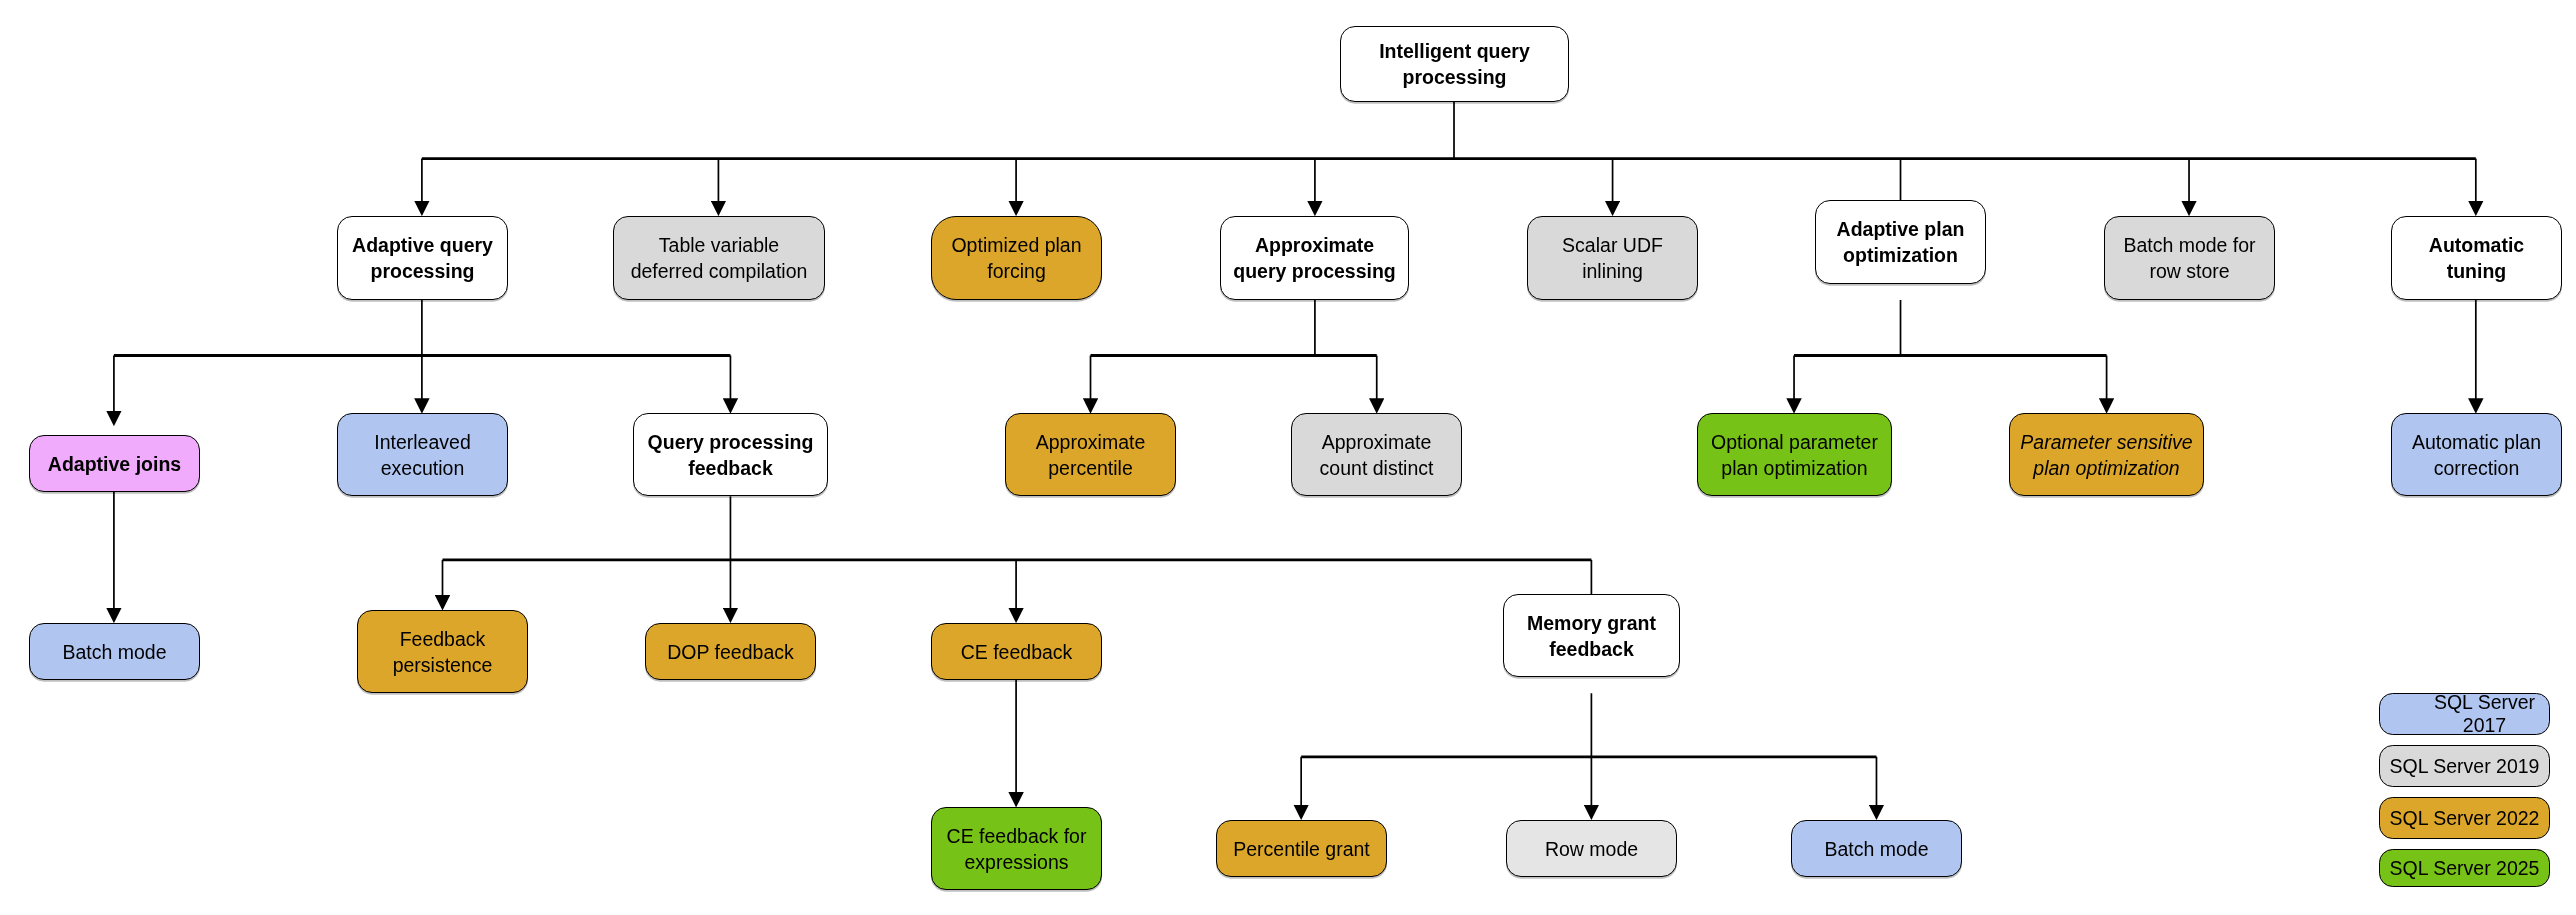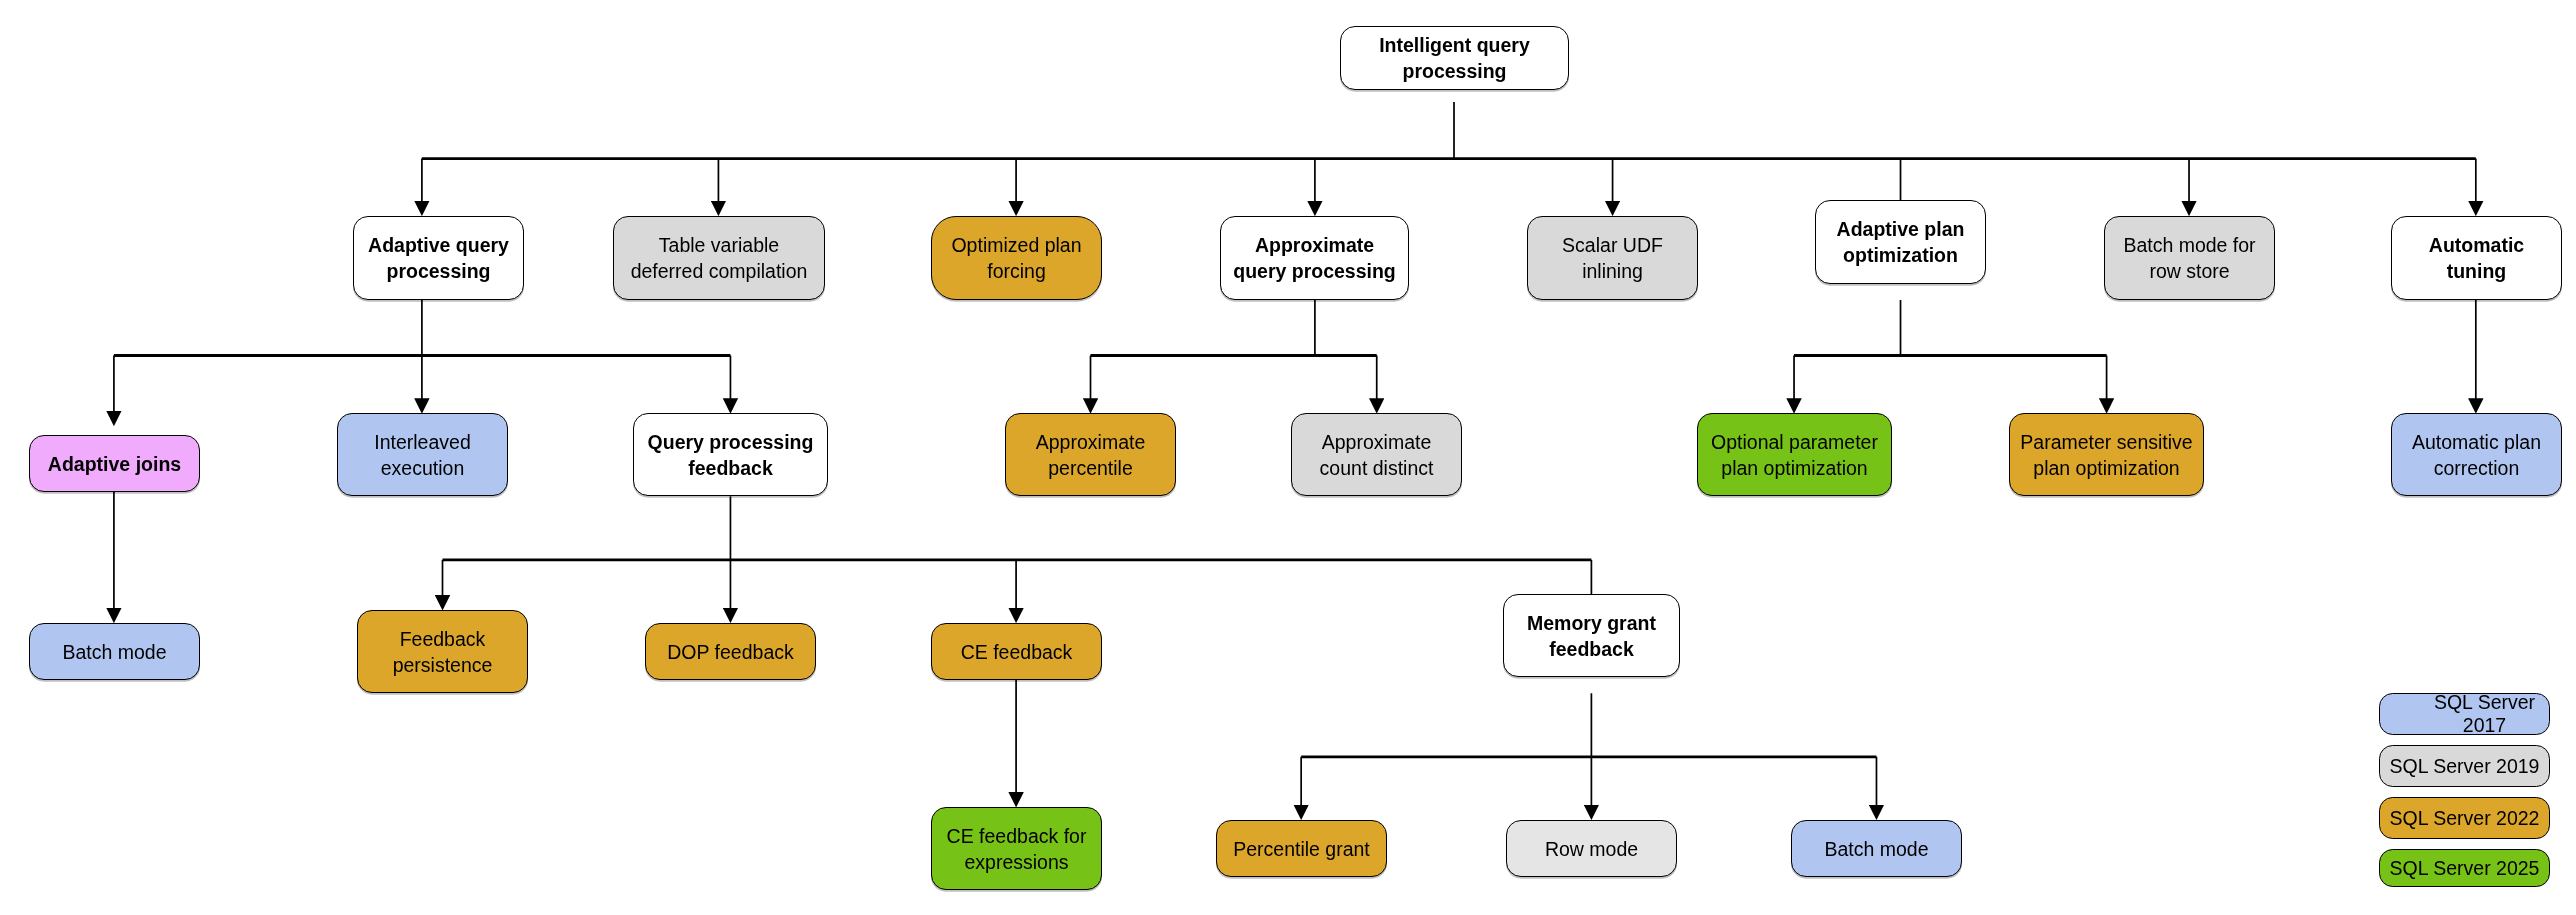--- a/index.html
+++ b/index.html
@@ -95,25 +95,25 @@
         <line x1="2780" y1="978" x2="2780" y2="1062" stroke="#000000" stroke-width="3" marker-end="url(#arrowhead)"></line>
         <line x1="1775" y1="1188" x2="1775" y2="1406" stroke="#000000" stroke-width="3" marker-end="url(#arrowhead)"></line>
         <line x1="2780" y1="1211" x2="2780" y2="1322" stroke="#000000" stroke-width="3"></line>
         <line x1="2273" y1="1322" x2="3278" y2="1322" stroke="#000000" stroke-width="5"></line>
         <line x1="2273" y1="1322" x2="2273" y2="1428" stroke="#000000" stroke-width="3" marker-end="url(#arrowhead)"></line>
         <line x1="2780" y1="1322" x2="2780" y2="1428" stroke="#000000" stroke-width="3" marker-end="url(#arrowhead)"></line>
         <line x1="3278" y1="1322" x2="3278" y2="1428" stroke="#000000" stroke-width="3" marker-end="url(#arrowhead)"></line>
       </g>
   </svg>
   <div id="nodes">
-      <div class="node bold" style="left: 1340px; top: 26px; width: 229px; height: 64px; background: rgb(255, 255, 255);">
+      <div class="node bold" style="left: 1340px; top: 26px; width: 229px; height: 76px; background: rgb(255, 255, 255);">
         <div class="node-line">Intelligent query</div>
         <div class="node-line">processing</div>
       </div>
-      <div class="node bold" style="left: 337px; top: 216px; width: 171px; height: 84px; background: rgb(255, 255, 255); margin-left: 16px;">
+      <div class="node bold" style="left: 337px; top: 216px; width: 171px; height: 84px; background: rgb(255, 255, 255);">
         <div class="node-line">Adaptive query</div>
         <div class="node-line">processing</div>
       </div>
       <div class="node" style="left: 613px; top: 216px; width: 212px; height: 84px; background: rgb(217, 217, 217);">
         <div class="node-line">Table variable</div>
         <div class="node-line">deferred compilation</div>
       </div>
       <div class="node" style="left: 931px; top: 216px; width: 171px; height: 84px; background: rgb(220, 166, 43); border-radius: 25px;">
         <div class="node-line">Optimized plan</div>
         <div class="node-line">forcing</div>
@@ -154,21 +154,21 @@
         <div class="node-line">percentile</div>
       </div>
       <div class="node" style="left: 1291px; top: 413px; width: 171px; height: 83px; background: rgb(217, 217, 217);">
         <div class="node-line">Approximate</div>
         <div class="node-line">count distinct</div>
       </div>
       <div class="node" style="left: 1697px; top: 413px; width: 195px; height: 83px; background: rgb(119, 194, 23);">
         <div class="node-line">Optional parameter</div>
         <div class="node-line">plan optimization</div>
       </div>
-      <div class="node" style="left: 2009px; top: 413px; width: 195px; height: 83px; background: rgb(220, 166, 43);">
+      <div class="node" style="left: 2009px; top: 413px; width: 195px; height: 83px; background: rgb(220, 166, 43); font-style: italic;">
         <div class="node-line">Parameter sensitive</div>
         <div class="node-line">plan optimization</div>
       </div>
       <div class="node" style="left: 2391px; top: 413px; width: 171px; height: 83px; background: rgb(176, 198, 241);">
         <div class="node-line">Automatic plan</div>
         <div class="node-line">correction</div>
       </div>
       <div class="node" style="left: 29px; top: 623px; width: 171px; height: 57px; background: rgb(176, 198, 241);">
         <div class="node-line">Batch mode</div>
       </div>

